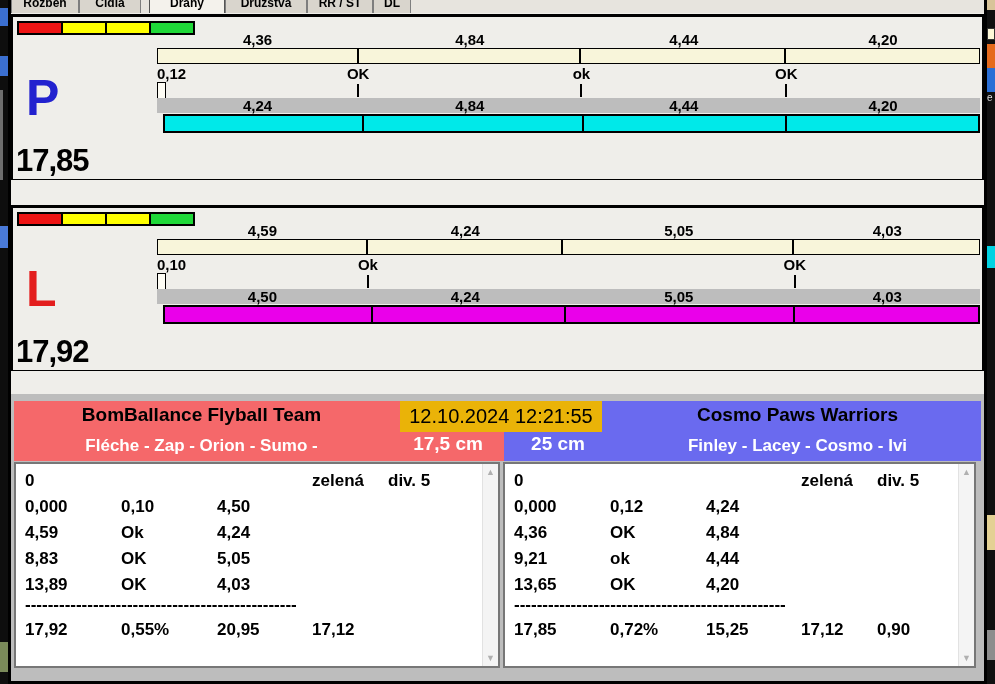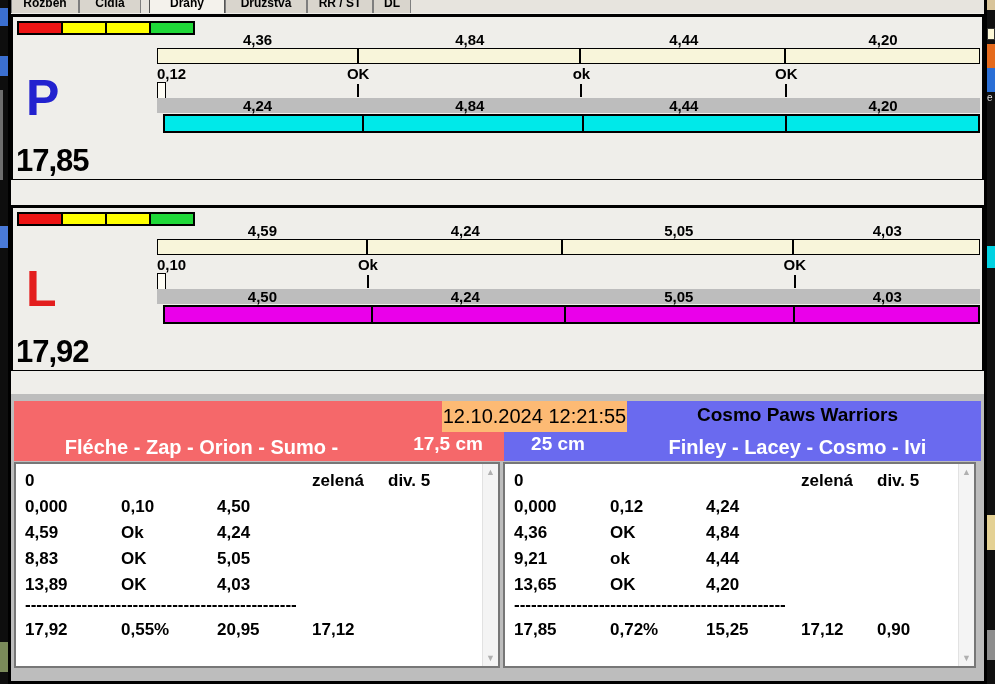--- a/index.html
+++ b/index.html
@@ -47,29 +47,29 @@
   .tickrow div { position:absolute; top:67px; width:2px; height:13px; background:#000; }
 
   .gap { position:absolute; left:0; right:0; background:#efeeea; }
 
   
   .bottom { position:absolute; left:0; right:0; top:394px; bottom:0; background:#bdbdbd; }
   .hdr { position:absolute; top:7px; height:60px; }
   .hdr.red  { left:3px;  width:490px; }
   .hdr.blue { left:493px; right:3px; }
   .team-name { position:absolute; top:3px;  font-size:19px; font-weight:bold; text-align:center; }
-  .team-dogs { position:absolute; top:35px; font-size:20px; font-weight:bold; color:#fff; text-align:center; }
+  .team-dogs { position:absolute; top:35px; font-size:17px; font-weight:bold; color:#fff; text-align:center; }
   .hdr.red  .team-name, .hdr.red  .team-dogs { left:0; right:115px; }
   .hdr.blue .team-name, .hdr.blue .team-dogs { left:110px; right:0; }
   .height-val { position:absolute; top:32px; width:120px; font-size:19px; font-weight:bold;
                 color:#fff; text-align:center; }
   .hdr.red  .height-val { left:374px; }
   .hdr.blue .height-val { left:-6px; }
-  .datebox { position:absolute; left:389px; top:7px; width:185px; height:31px; background:#fdba74;
-             font-size:20px; display:flex; align-items:center; justify-content:center; z-index:5;margin-left:42px; }
+  .datebox { position:absolute; left:389px; top:7px; width:202px; height:31px; background:#eab308;
+             font-size:20px; display:flex; align-items:center; justify-content:center; z-index:5; }
 
   .tbl { position:absolute; top:68px; bottom:13px; background:#fff; border:2px solid #777; }
   .tbl.left  { left:3px; width:486px; }
   .tbl.right { left:492px; right:8px; }
   .sb { position:absolute; top:0; bottom:0; right:0; width:16px; background:#f4f4f4;
         border-left:1px solid #e2e2e2; }
   .sb span { position:absolute; left:0; right:0; height:16px; color:#b0b0b0; font-size:9px;
              text-align:center; line-height:16px; }
   .sb .dn { bottom:0; }
   .tblc { position:absolute; top:4px; left:9px; right:20px; bottom:2px; overflow:hidden;
@@ -208,20 +208,21 @@
           <div class="seg" style="width: 22.5014%; background: rgb(234, 0, 234);"></div>
         </div>
     </div>
   </section>
 
   <div class="gap" style="top:371px;height:23px"></div>
 
   <div class="bottom">
 
     <div class="hdr red" style="background: rgb(245, 104, 106);">
+      <div class="team-name">BomBallance Flyball Team</div>
       <div class="team-dogs">Fléche - Zap - Orion - Sumo -</div>
       <div class="height-val">17,5 cm</div>
     </div>
 
     <div class="hdr blue" style="background: rgb(106, 106, 239);">
       <div class="team-name">Cosmo Paws Warriors</div>
       <div class="team-dogs">Finley - Lacey - Cosmo - Ivi</div>
       <div class="height-val">25 cm</div>
     </div>
 

